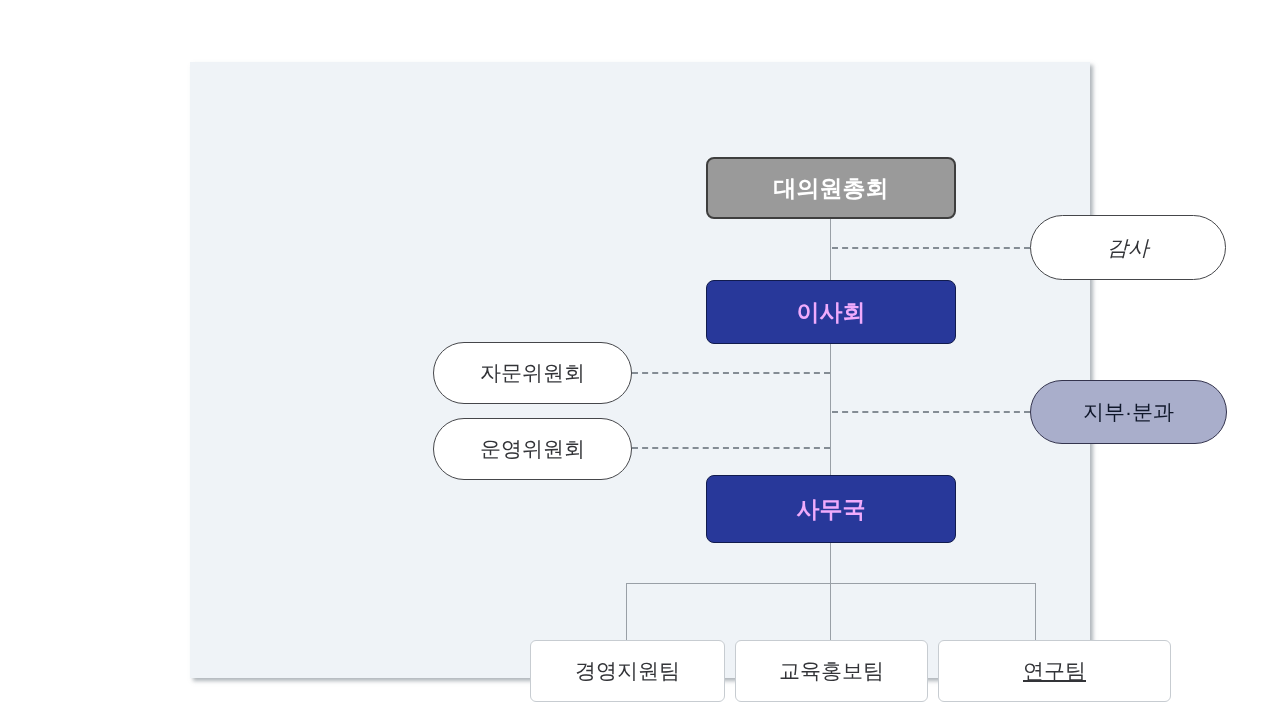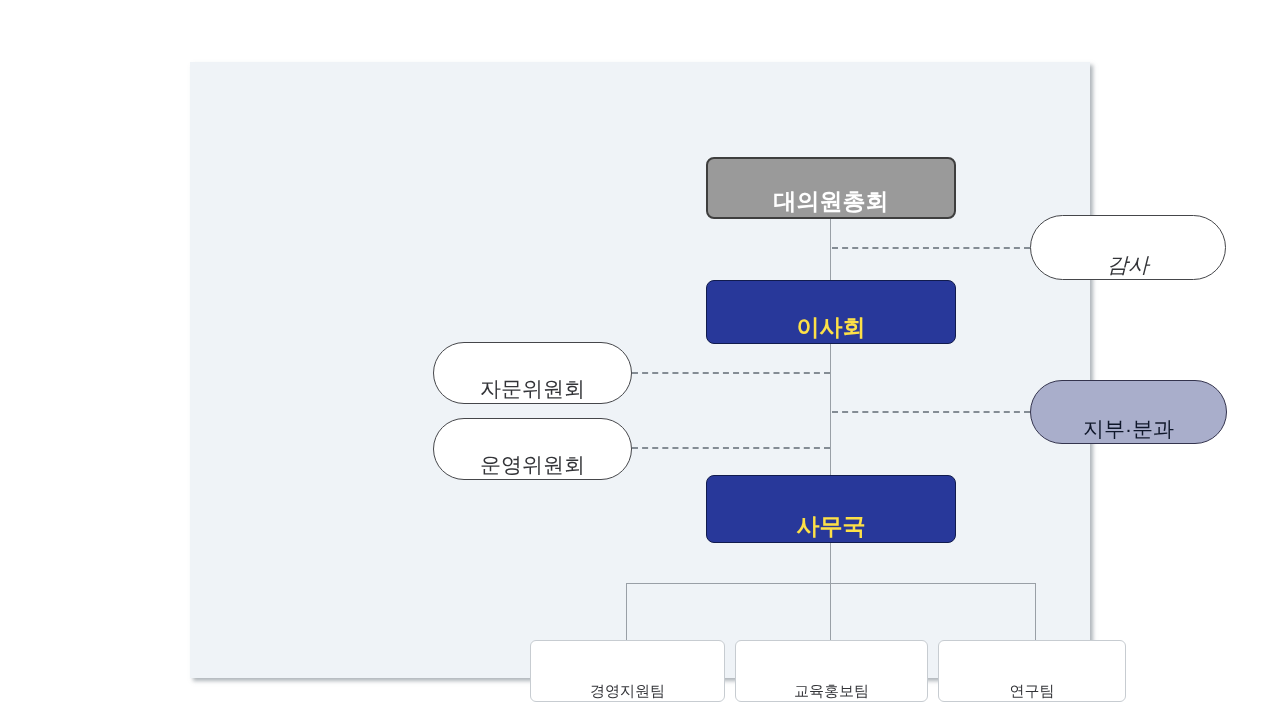--- a/index.html
+++ b/index.html
@@ -18,39 +18,39 @@
     position: absolute;
     left: 190px; top: 62px;
     width: 900px; height: 616px;
     background: #eff3f7;
     box-shadow: 3px 3px 4px rgba(110,120,130,0.55);
   }
 
   .node {
     position: absolute;
     display: flex;
-    align-items: flex-end;
+    align-items: center;
     justify-content: center;
     text-align: center;
   }
 
   
   .box-gray {
     background: #9a9a9a;
     border: 2px solid #3e3e3e;
     border-radius: 8px;
     color: #ffffff;
     font-size: 23px;
     font-weight: bold;
   }
   .box-blue {
     background: #28389a;
     border: 1.5px solid #111b4d;
     border-radius: 8px;
-    color: #fde047;
+    color: #f0abfc;
     font-size: 23px;
     font-weight: bold;
   }
 
   
   .pill-white {
     background: #ffffff;
     border: 1.5px solid #45464a;
     border-radius: 33px;
     color: #333438;
@@ -65,21 +65,21 @@
     font-size: 21px;
     font-weight: 500;
   }
 
   
   .box-team {
     background: #ffffff;
     border: 1px solid #c7ccd1;
     border-radius: 6px;
     color: #333438;
-    font-size: 15px;
+    font-size: 21px;
     font-weight: 500;
   }
 
   
   .line-v {
     position: absolute;
     width: 0;
     border-left: 1.5px solid #999fa6;
   }
   .line-h {
@@ -96,21 +96,21 @@
   
   #n-assembly    { left: 516px; top:  95px; width: 250px; height: 62px; }
   #n-audit       { left: 840px; top: 153px; width: 196px; height: 65px; font-style: italic; }
   #n-board       { left: 516px; top: 218px; width: 250px; height: 64px; }
   #n-advisory    { left: 243px; top: 280px; width: 199px; height: 62px; }
   #n-branches    { left: 840px; top: 318px; width: 197px; height: 64px; }
   #n-steering    { left: 243px; top: 356px; width: 199px; height: 62px; }
   #n-secretariat { left: 516px; top: 413px; width: 250px; height: 68px; }
   #n-team-0      { left: 340px; top: 578px; width: 195px; height: 62px; }
   #n-team-1      { left: 545px; top: 578px; width: 193px; height: 62px; }
-  #n-team-2      { left: 748px; top: 578px; width: 188px; height: 62px; }
+  #n-team-2      { left: 748px; top: 578px; width: 233px; height: 62px; text-decoration: underline; }
 
   
   #l-assembly-board     { left: 640px; top: 157px; height: 61px; }
   #l-board-secretariat  { left: 640px; top: 282px; height: 131px; }
   #l-secretariat-bus    { left: 640px; top: 474px; height: 48px; }
   #l-bus                { left: 436px; top: 521px; width: 410px; }
   #l-drop-0             { left: 436px; top: 521px; height: 57px; }
   #l-drop-1             { left: 640px; top: 521px; height: 57px; }
   #l-drop-2             { left: 845px; top: 521px; height: 57px; }
 

